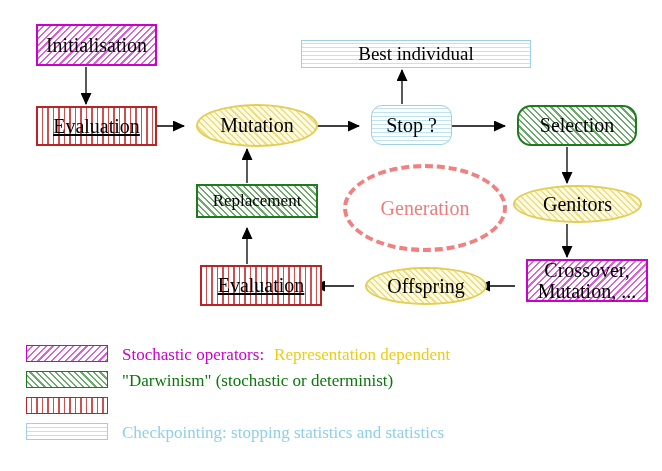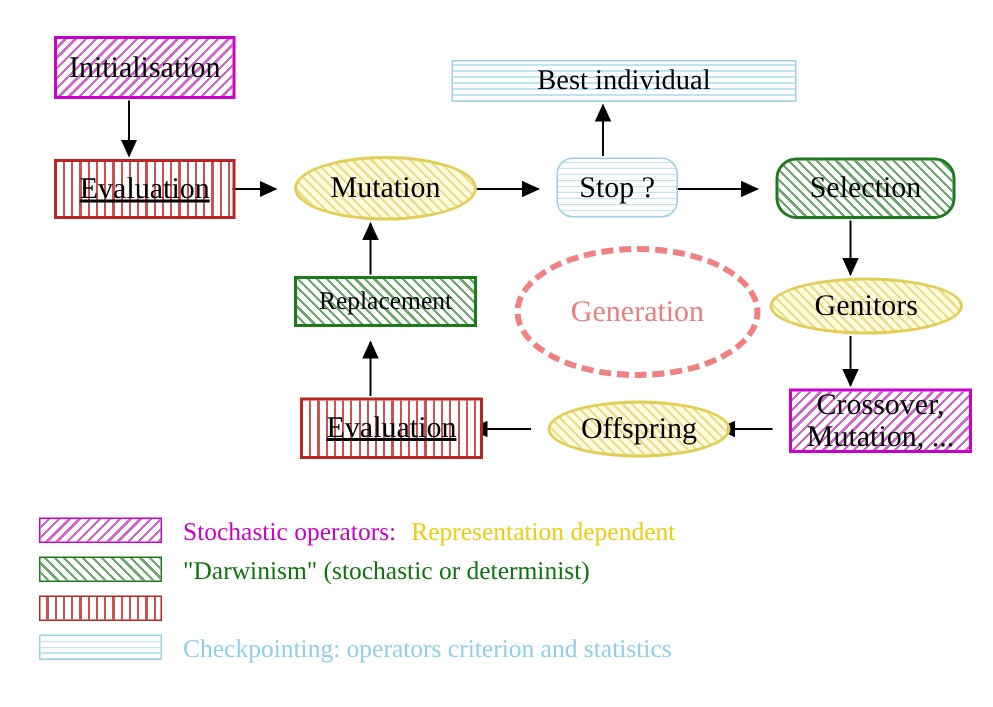--- a/index.html
+++ b/index.html
@@ -140,15 +140,15 @@
 
   <div id="sw-magenta" class="swatch hatch-magenta"></div>
   <div id="sw-green" class="swatch hatch-green"></div>
   <div id="sw-red" class="swatch stripe-red"></div>
   <div id="sw-cyan" class="swatch lines-cyan"></div>
 
   <div id="lg1" class="legend-text">
     <span class="part1">Stochastic operators:</span><span class="part2">Representation dependent</span>
   </div>
   <div id="lg2" class="legend-text">"Darwinism" (stochastic or determinist)</div>
-  <div id="lg4" class="legend-text">Checkpointing: operators criterion and statistics</div>
+  <div id="lg4" class="legend-text">Checkpointing: stopping statistics and statistics</div>
 
 </div>
 
 </body></html>

